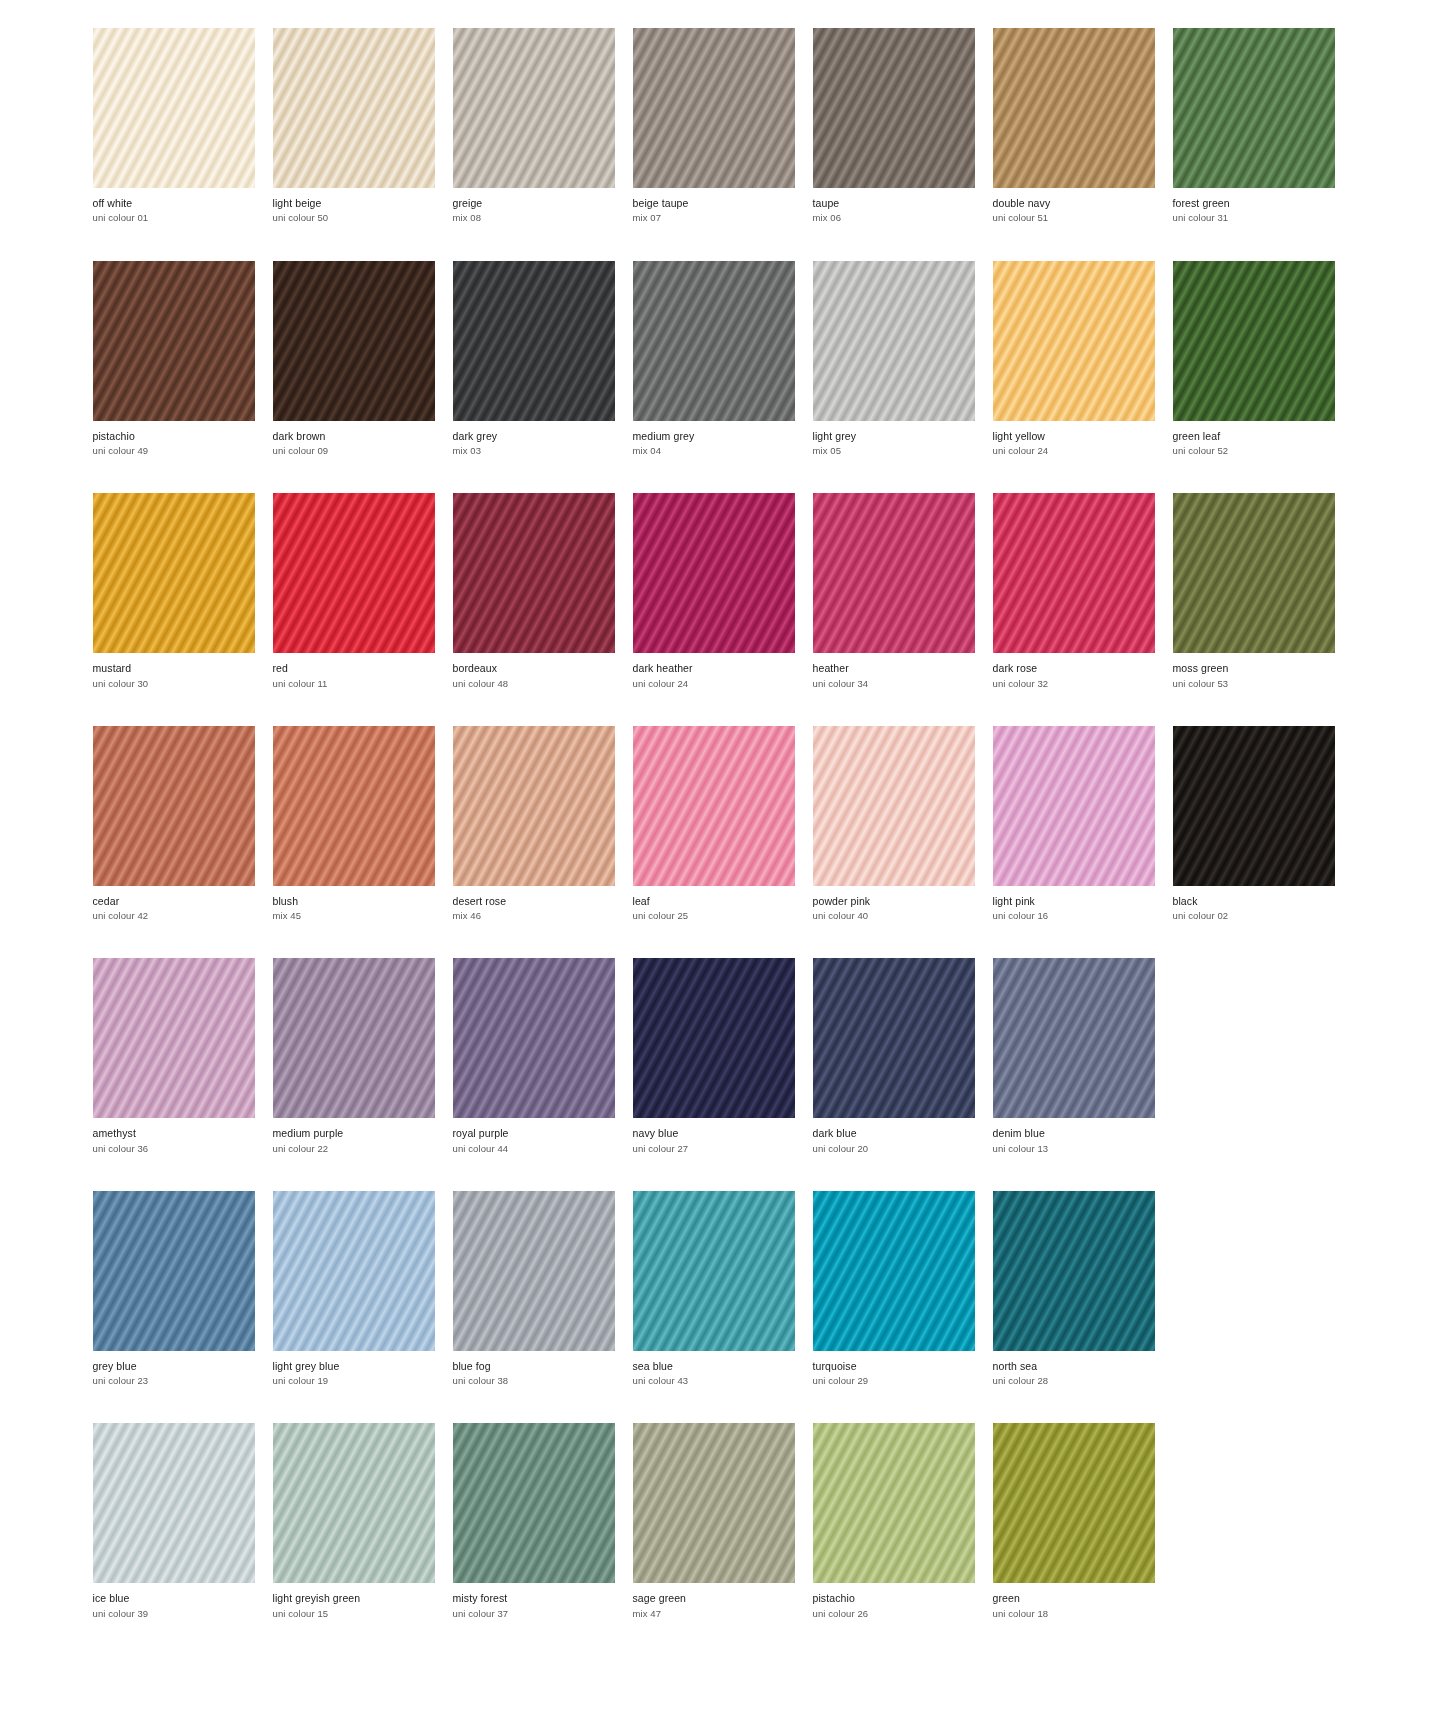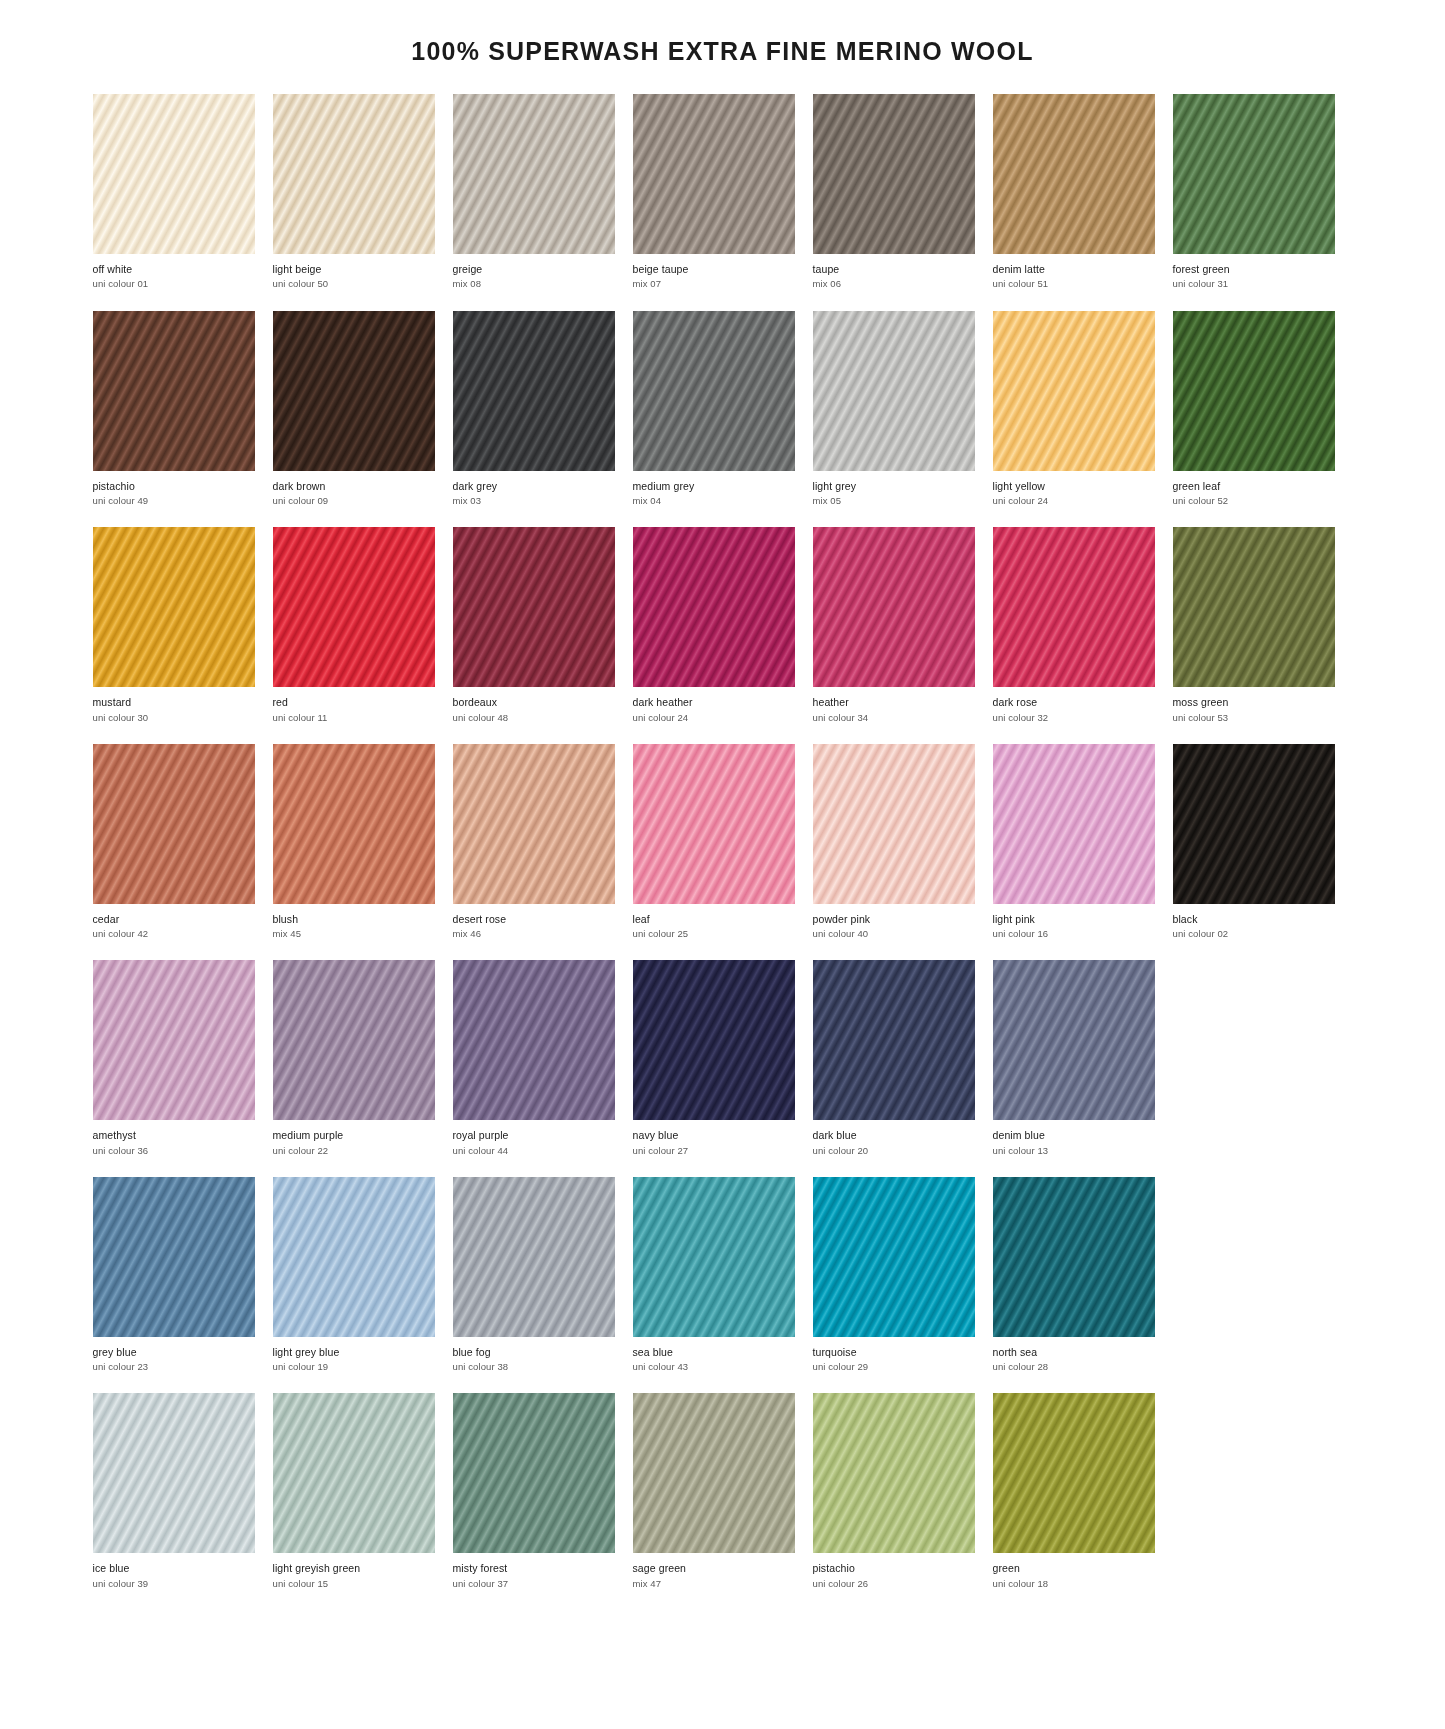--- a/index.html
+++ b/index.html
@@ -27,21 +27,21 @@
     padding-bottom:0;
     margin:0;
     font-family:"Liberation Sans", sans-serif;
   }
   .grid{
     margin:0 auto;
     padding-top:28px;
     width:1260px;
     display:flex;
     flex-direction:column;
-    row-gap:0px;
+    row-gap:16px;
   }
   .row{
     display:grid;
     grid-template-columns:repeat(7, 162px);
     column-gap:18px;
     margin-bottom:21px;
   }
   .cell{
     width:162px;
   }
@@ -72,21 +72,20 @@
     display:block;
     padding-top:3px;
     letter-spacing:0.1px;
   }
 </style>
 </head>
 <body>
 
 <div class="page">
 
-  <h1 class="title">100% SUPERWASH EXTRA FINE MERINO WOOL</h1>
 
   <div class="grid">
       <div class="row">
         <div class="cell">
           <div class="swatch">
             <div class="yarn" style="background: repeating-linear-gradient(118deg, rgb(230, 215, 189) 0px, rgb(244, 234, 214) 3px, rgb(253, 248, 238) 5px, rgb(244, 234, 214) 7px, rgb(230, 215, 189) 10px), repeating-linear-gradient(28deg, rgba(0, 0, 0, 0.1) 0px, rgba(0, 0, 0, 0) 9px, rgba(255, 255, 255, 0.08) 15px, rgba(0, 0, 0, 0) 22px), linear-gradient(145deg, rgb(253, 248, 238), rgb(244, 234, 214) 45%, rgb(230, 215, 189));"></div>
           </div>
           <div class="cap">
             <span class="nm">off white</span>
             <span class="cd">uni colour 01</span>
@@ -126,21 +125,21 @@
           <div class="cap">
             <span class="nm">taupe</span>
             <span class="cd">mix 06</span>
           </div>
         </div>
         <div class="cell">
           <div class="swatch">
             <div class="yarn" style="background: repeating-linear-gradient(118deg, rgb(154, 119, 72) 0px, rgb(182, 145, 98) 3px, rgb(203, 169, 126) 5px, rgb(182, 145, 98) 7px, rgb(154, 119, 72) 10px), repeating-linear-gradient(28deg, rgba(0, 0, 0, 0.1) 0px, rgba(0, 0, 0, 0) 9px, rgba(255, 255, 255, 0.08) 15px, rgba(0, 0, 0, 0) 22px), linear-gradient(145deg, rgb(203, 169, 126), rgb(182, 145, 98) 45%, rgb(154, 119, 72));"></div>
           </div>
           <div class="cap">
-            <span class="nm">denim latte</span>
+            <span class="nm">double navy</span>
             <span class="cd">uni colour 51</span>
           </div>
         </div>
         <div class="cell">
           <div class="swatch">
             <div class="yarn" style="background: repeating-linear-gradient(118deg, rgb(65, 98, 55) 0px, rgb(90, 128, 80) 3px, rgb(113, 152, 106) 5px, rgb(90, 128, 80) 7px, rgb(65, 98, 55) 10px), repeating-linear-gradient(28deg, rgba(0, 0, 0, 0.1) 0px, rgba(0, 0, 0, 0) 9px, rgba(255, 255, 255, 0.08) 15px, rgba(0, 0, 0, 0) 22px), linear-gradient(145deg, rgb(113, 152, 106), rgb(90, 128, 80) 45%, rgb(65, 98, 55));"></div>
           </div>
           <div class="cap">
             <span class="nm">forest green</span>
             <span class="cd">uni colour 31</span>

